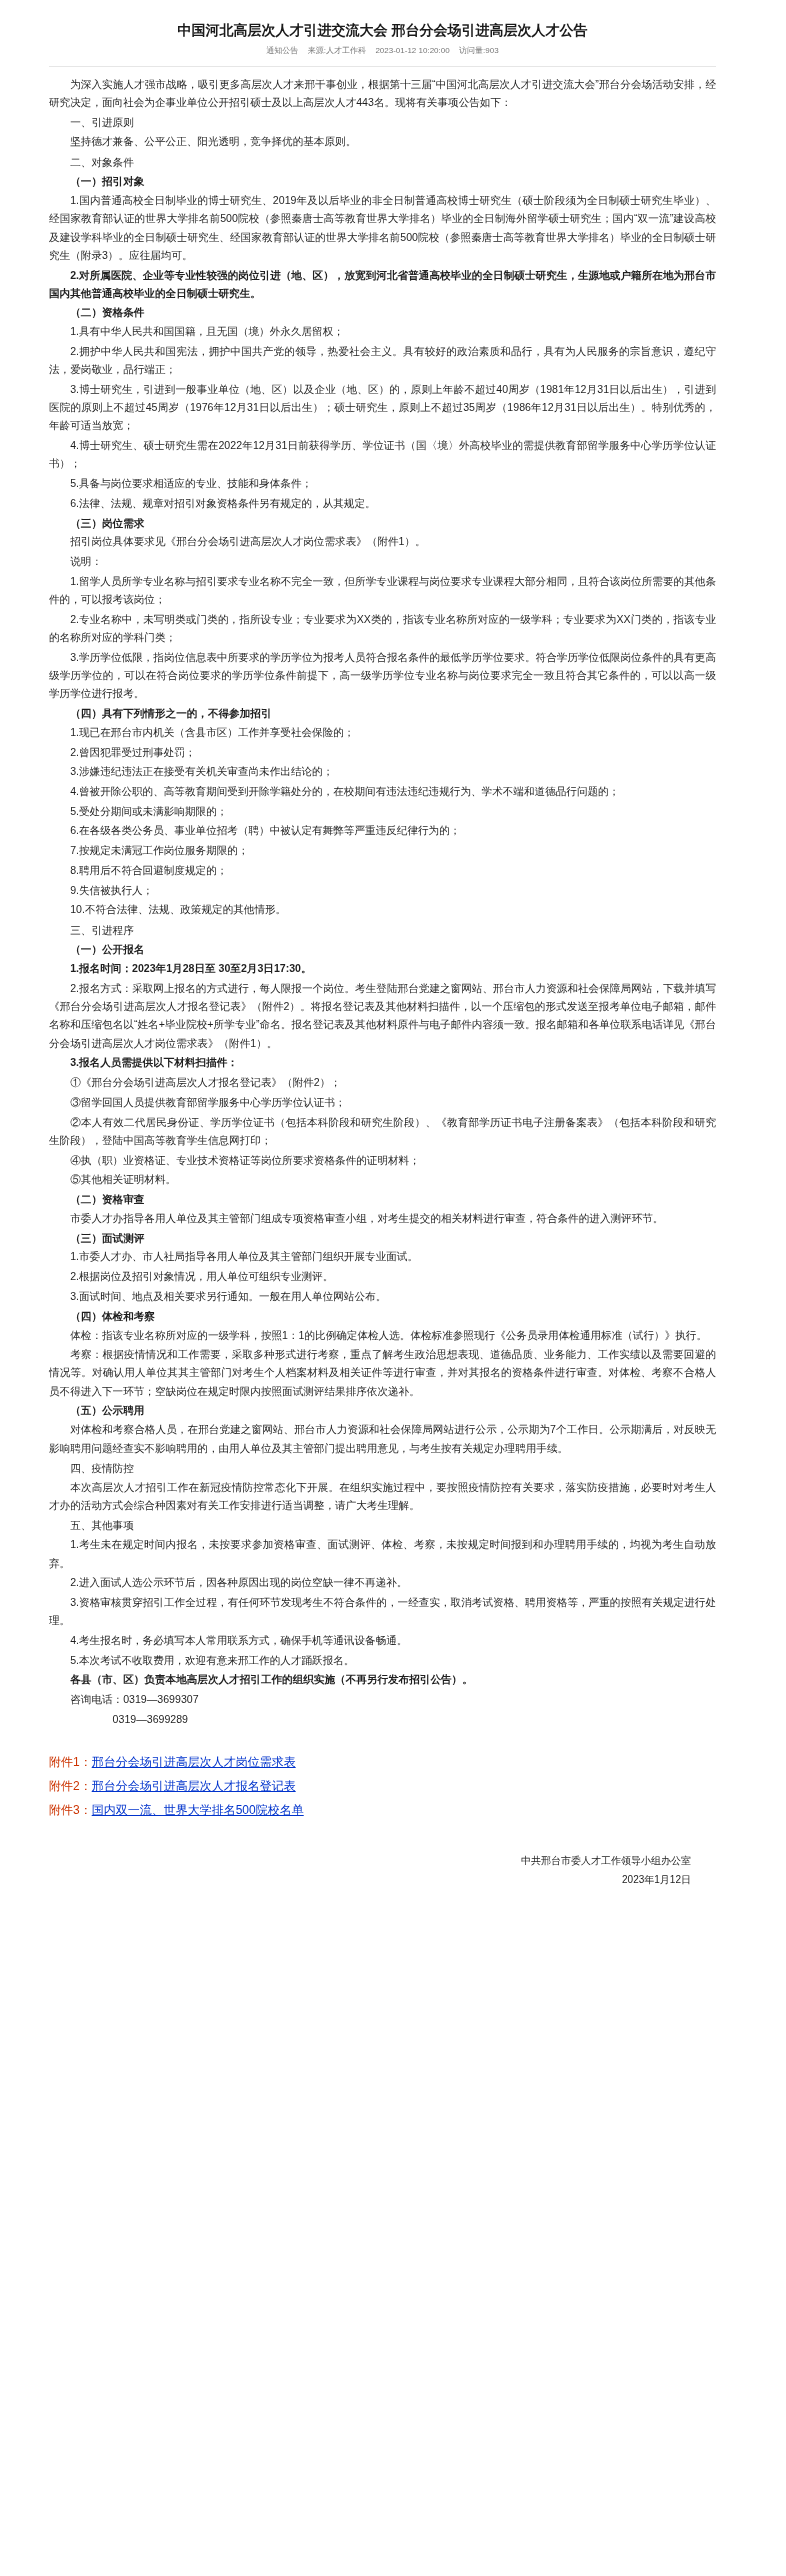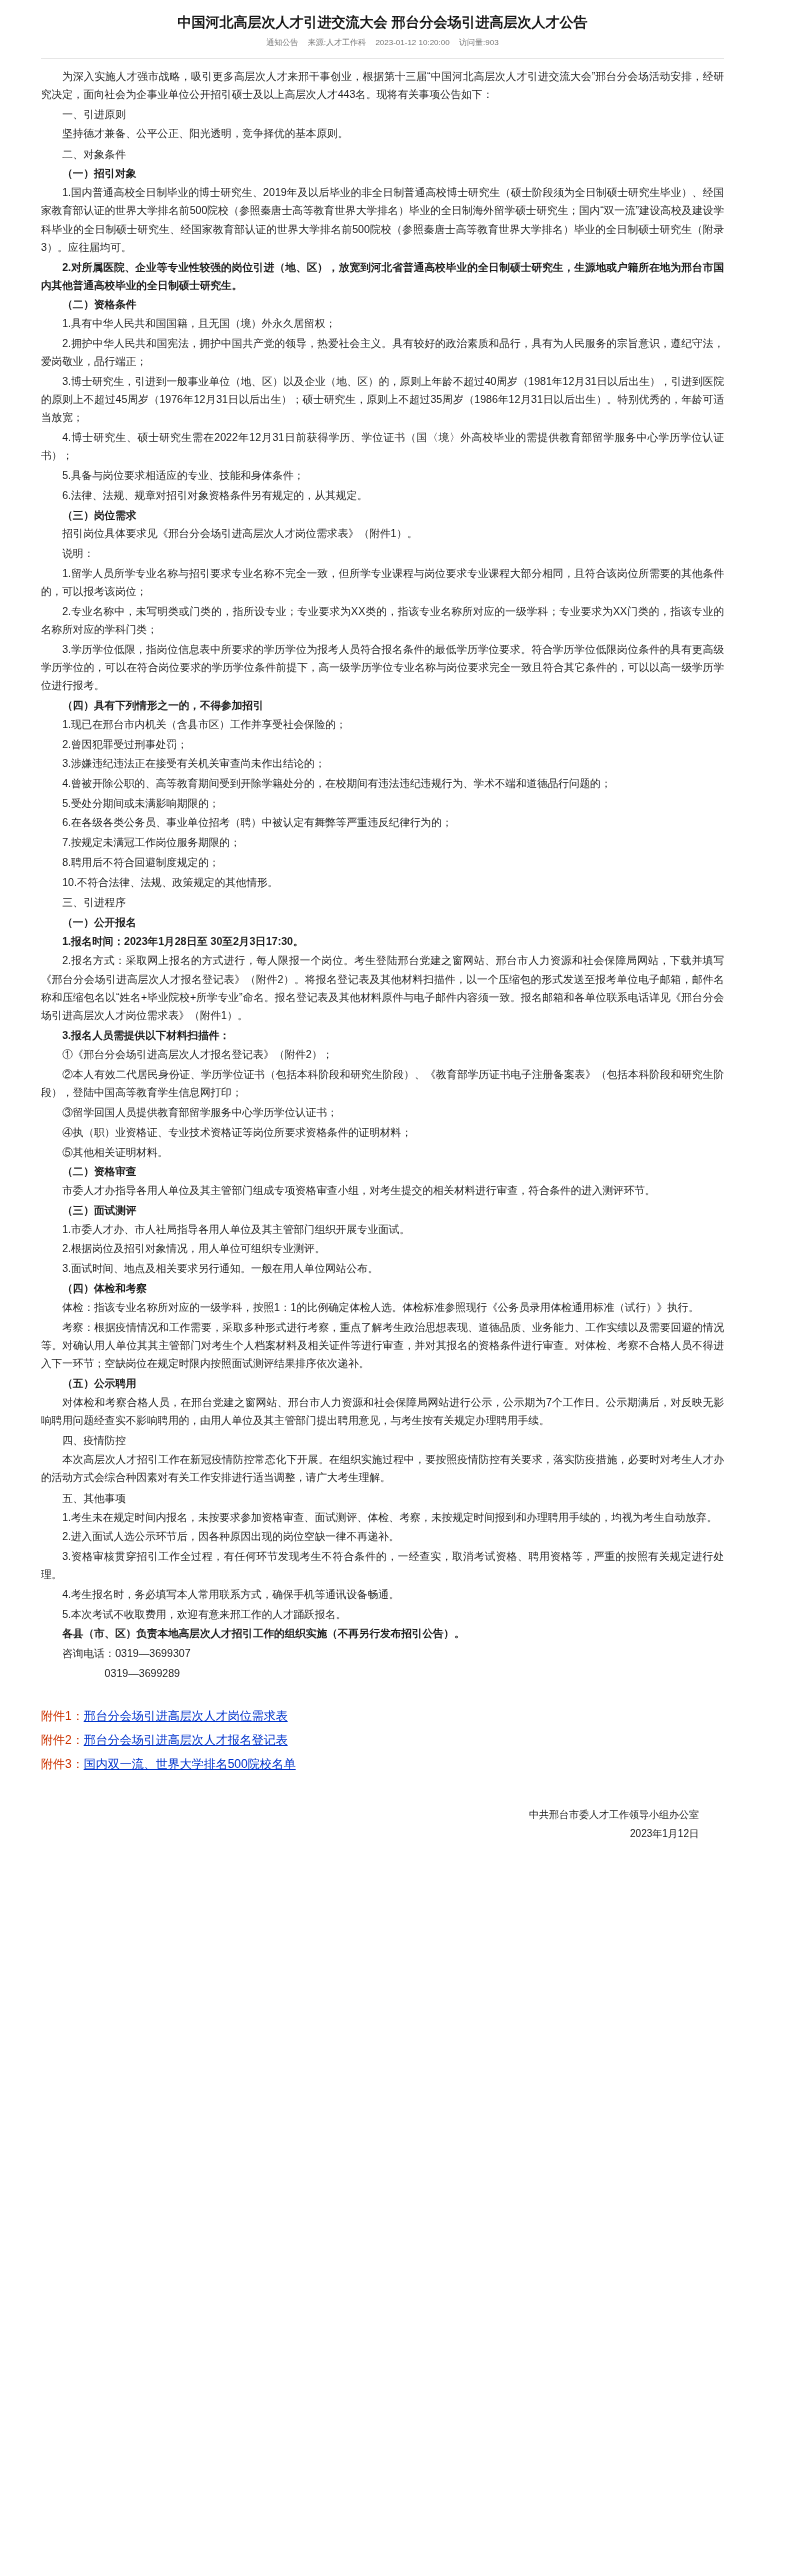--- a/index.html
+++ b/index.html
@@ -9,21 +9,21 @@
   }
   body {
     font-family: "Liberation Sans", sans-serif;
     color: #222222;
   }
   .page {
     width: 765px;
     min-height: 2576px;
     background: #fff;
     box-sizing: border-box;
-    padding: 0;
+    padding: 8px;
     position: relative;
   }
   .title {
     text-align: center;
     font-size: 14px;
     font-weight: bold;
     color: #1a1a1a;
     padding: 11.7px 44px 4.4px 44px;
     line-height: 1.5;
   }
@@ -119,29 +119,30 @@
       <div class="p indent2">3.学历学位低限，指岗位信息表中所要求的学历学位为报考人员符合报名条件的最低学历学位要求。符合学历学位低限岗位条件的具有更高级学历学位的，可以在符合岗位要求的学历学位条件前提下，高一级学历学位专业名称与岗位要求完全一致且符合其它条件的，可以以高一级学历学位进行报考。</div>
       <div class="sub-h">（四）具有下列情形之一的，不得参加招引</div>
       <div class="p indent2">1.现已在邢台市内机关（含县市区）工作并享受社会保险的；</div>
       <div class="p indent2">2.曾因犯罪受过刑事处罚；</div>
       <div class="p indent2">3.涉嫌违纪违法正在接受有关机关审查尚未作出结论的；</div>
       <div class="p indent2">4.曾被开除公职的、高等教育期间受到开除学籍处分的，在校期间有违法违纪违规行为、学术不端和道德品行问题的；</div>
       <div class="p indent2">5.受处分期间或未满影响期限的；</div>
       <div class="p indent2">6.在各级各类公务员、事业单位招考（聘）中被认定有舞弊等严重违反纪律行为的；</div>
       <div class="p indent2">7.按规定未满冠工作岗位服务期限的；</div>
       <div class="p indent2">8.聘用后不符合回避制度规定的；</div>
+      <div class="p indent2">9.失信被执行人；</div>
       <div class="p indent2">10.不符合法律、法规、政策规定的其他情形。</div>
       <div class="sec-h">三、引进程序</div>
       <div class="sub-h">（一）公开报名</div>
       <div class="p indent2 b">1.报名时间：2023年1月28日至 30至2月3日17:30。</div>
       <div class="p indent2">2.报名方式：采取网上报名的方式进行，每人限报一个岗位。考生登陆邢台党建之窗网站、邢台市人力资源和社会保障局网站，下载并填写《邢台分会场引进高层次人才报名登记表》（附件2）。将报名登记表及其他材料扫描件，以一个压缩包的形式发送至报考单位电子邮箱，邮件名称和压缩包名以“姓名+毕业院校+所学专业”命名。报名登记表及其他材料原件与电子邮件内容须一致。报名邮箱和各单位联系电话详见《邢台分会场引进高层次人才岗位需求表》（附件1）。</div>
       <div class="p indent2 b">3.报名人员需提供以下材料扫描件：</div>
       <div class="p indent2">①《邢台分会场引进高层次人才报名登记表》（附件2）；</div>
+      <div class="p indent2">③留学回国人员提供教育部留学服务中心学历学位认证书；</div>
       <div class="p indent2">②本人有效二代居民身份证、学历学位证书（包括本科阶段和研究生阶段）、《教育部学历证书电子注册备案表》（包括本科阶段和研究生阶段），登陆中国高等教育学生信息网打印；</div>
-      <div class="p indent2">③留学回国人员提供教育部留学服务中心学历学位认证书；</div>
       <div class="p indent2">④执（职）业资格证、专业技术资格证等岗位所要求资格条件的证明材料；</div>
       <div class="p indent2">⑤其他相关证明材料。</div>
       <div class="sub-h">（二）资格审查</div>
       <div class="p indent2">市委人才办指导各用人单位及其主管部门组成专项资格审查小组，对考生提交的相关材料进行审查，符合条件的进入测评环节。</div>
       <div class="sub-h">（三）面试测评</div>
       <div class="p indent2">1.市委人才办、市人社局指导各用人单位及其主管部门组织开展专业面试。</div>
       <div class="p indent2">2.根据岗位及招引对象情况，用人单位可组织专业测评。</div>
       <div class="p indent2">3.面试时间、地点及相关要求另行通知。一般在用人单位网站公布。</div>
       <div class="sub-h">（四）体检和考察</div>
       <div class="p indent2">体检：指该专业名称所对应的一级学科，按照1：1的比例确定体检人选。体检标准参照现行《公务员录用体检通用标准（试行）》执行。</div>

